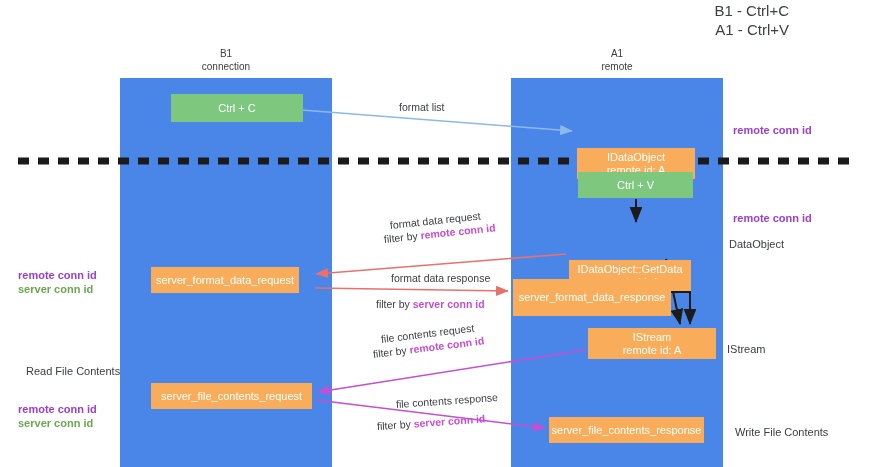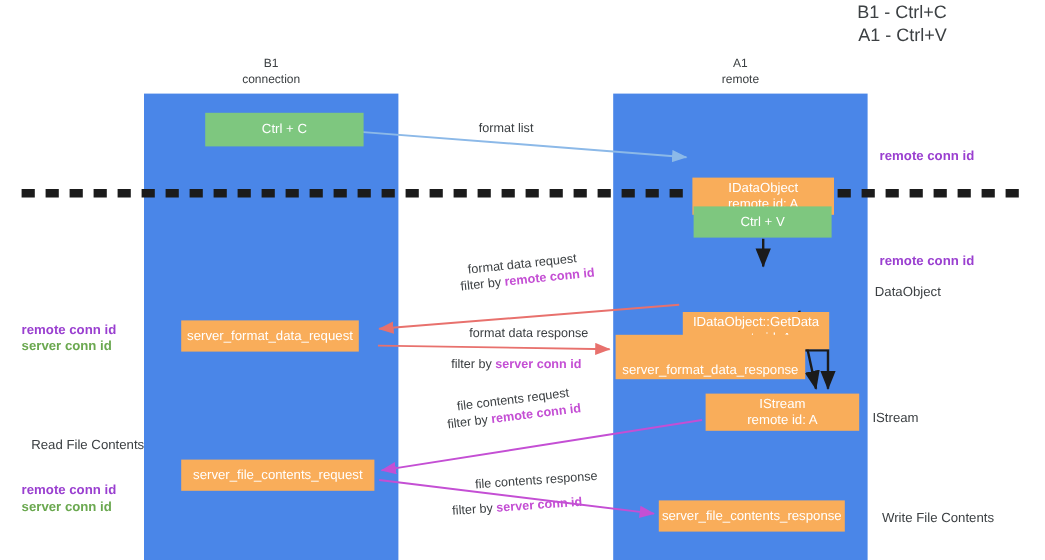--- a/index.html
+++ b/index.html
@@ -39,21 +39,21 @@
   }
   .box.green{background:#7ec77f;}
   .box.orange{background:#f9ad5a;}
   .box .l2{font-size:11px;}
 
   #box-ctrlc{left:160px;top:94px;width:132px;height:28px;margin-left:11px;}
   #box-idataobject{left:577px;top:117px;width:118px;height:31px;margin-top:31px;}
   #box-ctrlv{left:578px;top:172px;width:115px;height:26px;}
   #box-getdata{left:569px;top:227px;width:122px;height:31px;margin-top:33px;}
   #box-sfdreq{left:151px;top:267px;width:148px;height:26px;}
-  #box-sfdres{left:513px;top:279px;width:158px;height:37px;justify-content:flex-end;}
+  #box-sfdres{left:513px;top:279px;width:158px;height:37px;}
   #box-istream{left:588px;top:328px;width:128px;height:31px;}
   #box-sfcreq{left:151px;top:383px;width:161px;height:26px;}
   #box-sfcres{left:549px;top:417px;width:155px;height:26px;}
 
   
   .side{position:absolute;font-size:11px;line-height:14px;}
   .remote-id{color:#9a3fd0;font-weight:bold;}
   .server-id{color:#6aa84f;font-weight:bold;}
   .plain{color:#3c4043;}
 

